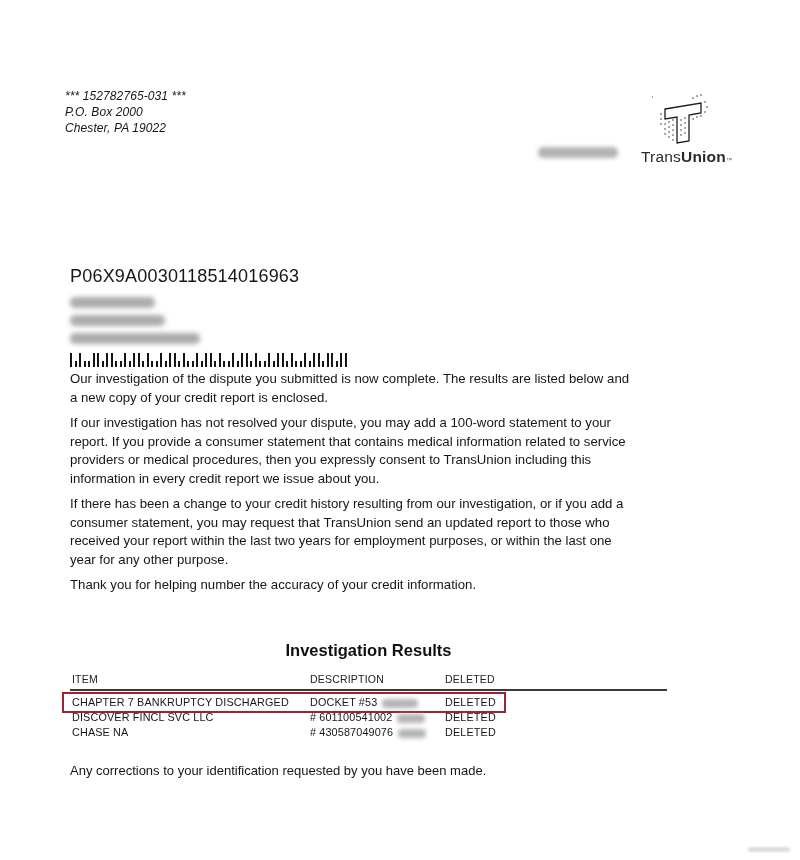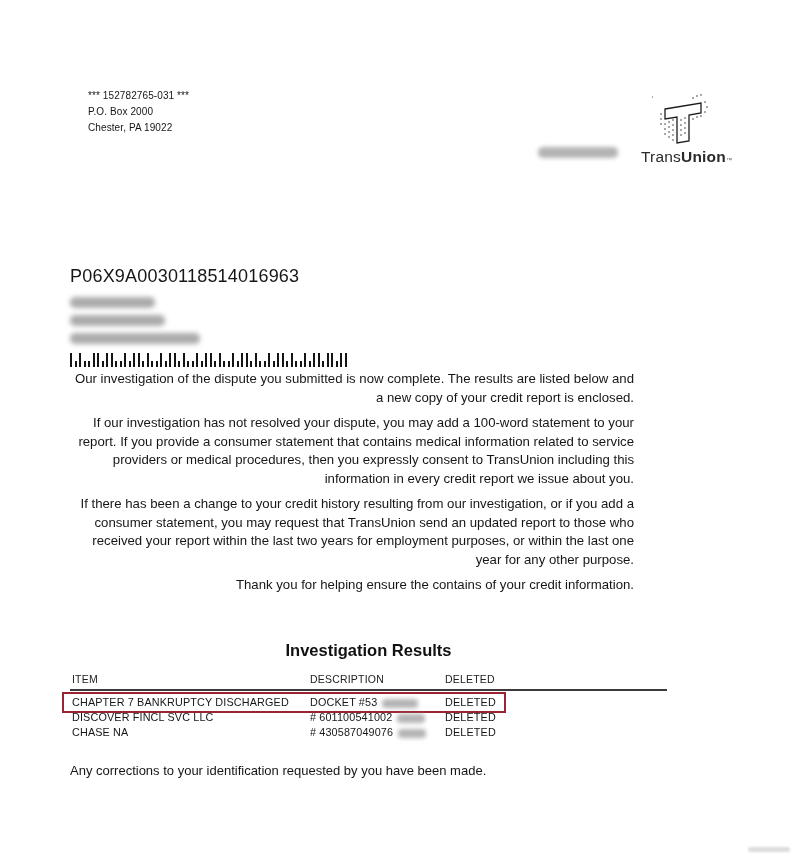--- a/index.html
+++ b/index.html
@@ -6,21 +6,21 @@
   html, body { width: 800px; height: 860px; background: #ffffff; }
   body {
     font-family: "Liberation Sans", sans-serif;
     color: #161616;
     position: relative;
     overflow: hidden;
   }
   .abs { position: absolute; }
 
   
-  .sender { left: 88px; top: 88px; font-size: 10px; line-height: 16px; letter-spacing: .1px; }
+  .sender { left: 65px; top: 88px; font-size: 12px; line-height: 16px; letter-spacing: .1px; font-style: italic; }
   .sender .service { margin-top: 7px; }
 
   
   .name-redact { left: 538px; top: 147px; width: 80px; height: 11px;
     background: #9a9a9a; border-radius: 5px; filter: blur(2.2px); opacity: .75; }
   .logo-mark { left: 652px; top: 92px; width: 60px; height: 58px; }
   .wordmark { left: 641px; top: 148px; font-size: 15.5px; color: #2b2b2b; letter-spacing: .2px; white-space: nowrap; }
   .wordmark b { font-weight: 700; }
   .wordmark .tm { font-size: 6px; color: #555; vertical-align: baseline; }
 
@@ -31,21 +31,21 @@
   .rl1 { margin-top: 10px; width: 85px; }
   .rl2 { margin-top: 7px;  width: 95px; }
   .rl3 { margin-top: 7px;  width: 130px; }
   .barcode { margin-top: 9px; height: 14px; display: flex; align-items: flex-end; gap: 2.5px; }
   .barcode .bar { display: inline-block; width: 2px; background: #141414; }
   .barcode .bar.tall { height: 14px; }
   .barcode .bar.short { height: 6px; }
 
   
   .letter-body { left: 70px; top: 370px; width: 564px; font-size: 13.2px; line-height: 18.5px; }
-  .letter-body p { margin-bottom: 7px; text-align: right; }
+  .letter-body p { margin-bottom: 7px; }
 
   
   .results { left: 70px; top: 641px; width: 597px; }
   .results-title { text-align: center; font-size: 16.5px; font-weight: 700; color: #111; }
   .thead { position: relative; margin-top: 13px; height: 14px; font-size: 10.5px; letter-spacing: .2px; color: #222; text-align: right; }
   .col-item   { position: absolute; left: 2px; }
   .col-desc   { position: absolute; left: 240px; }
   .col-result { position: absolute; left: 375px; }
   .head-rule { margin-top: 2px; height: 2px; background: #3a3a3a; }
   .rows { position: relative; margin-top: 4px; }
@@ -185,21 +185,21 @@
       <span class="bar short"></span>
       <span class="bar tall"></span>
       <span class="bar tall"></span>
     </div>
 </div>
 
 <div class="abs letter-body">
   <p>Our investigation of the dispute you submitted is now complete. The results are listed below and a new copy of your credit report is enclosed.</p>
   <p>If our investigation has not resolved your dispute, you may add a 100-word statement to your report. If you provide a consumer statement that contains medical information related to service providers or medical procedures, then you expressly consent to TransUnion including this information in every credit report we issue about you.</p>
   <p>If there has been a change to your credit history resulting from our investigation, or if you add a consumer statement, you may request that TransUnion send an updated report to those who received your report within the last two years for employment purposes, or within the last one year for any other purpose.</p>
-  <p>Thank you for helping ensure the contains of your credit information.</p>
+  <p>Thank you for helping number the accuracy of your credit information.</p>
 </div>
 
 <div class="abs results">
   <div class="results-title">Investigation Results</div>
   <div class="thead">
     <span class="col-item">ITEM</span>
     <span class="col-desc">DESCRIPTION</span>
     <span class="col-result">DELETED</span>
   </div>
   <div class="head-rule"></div>

